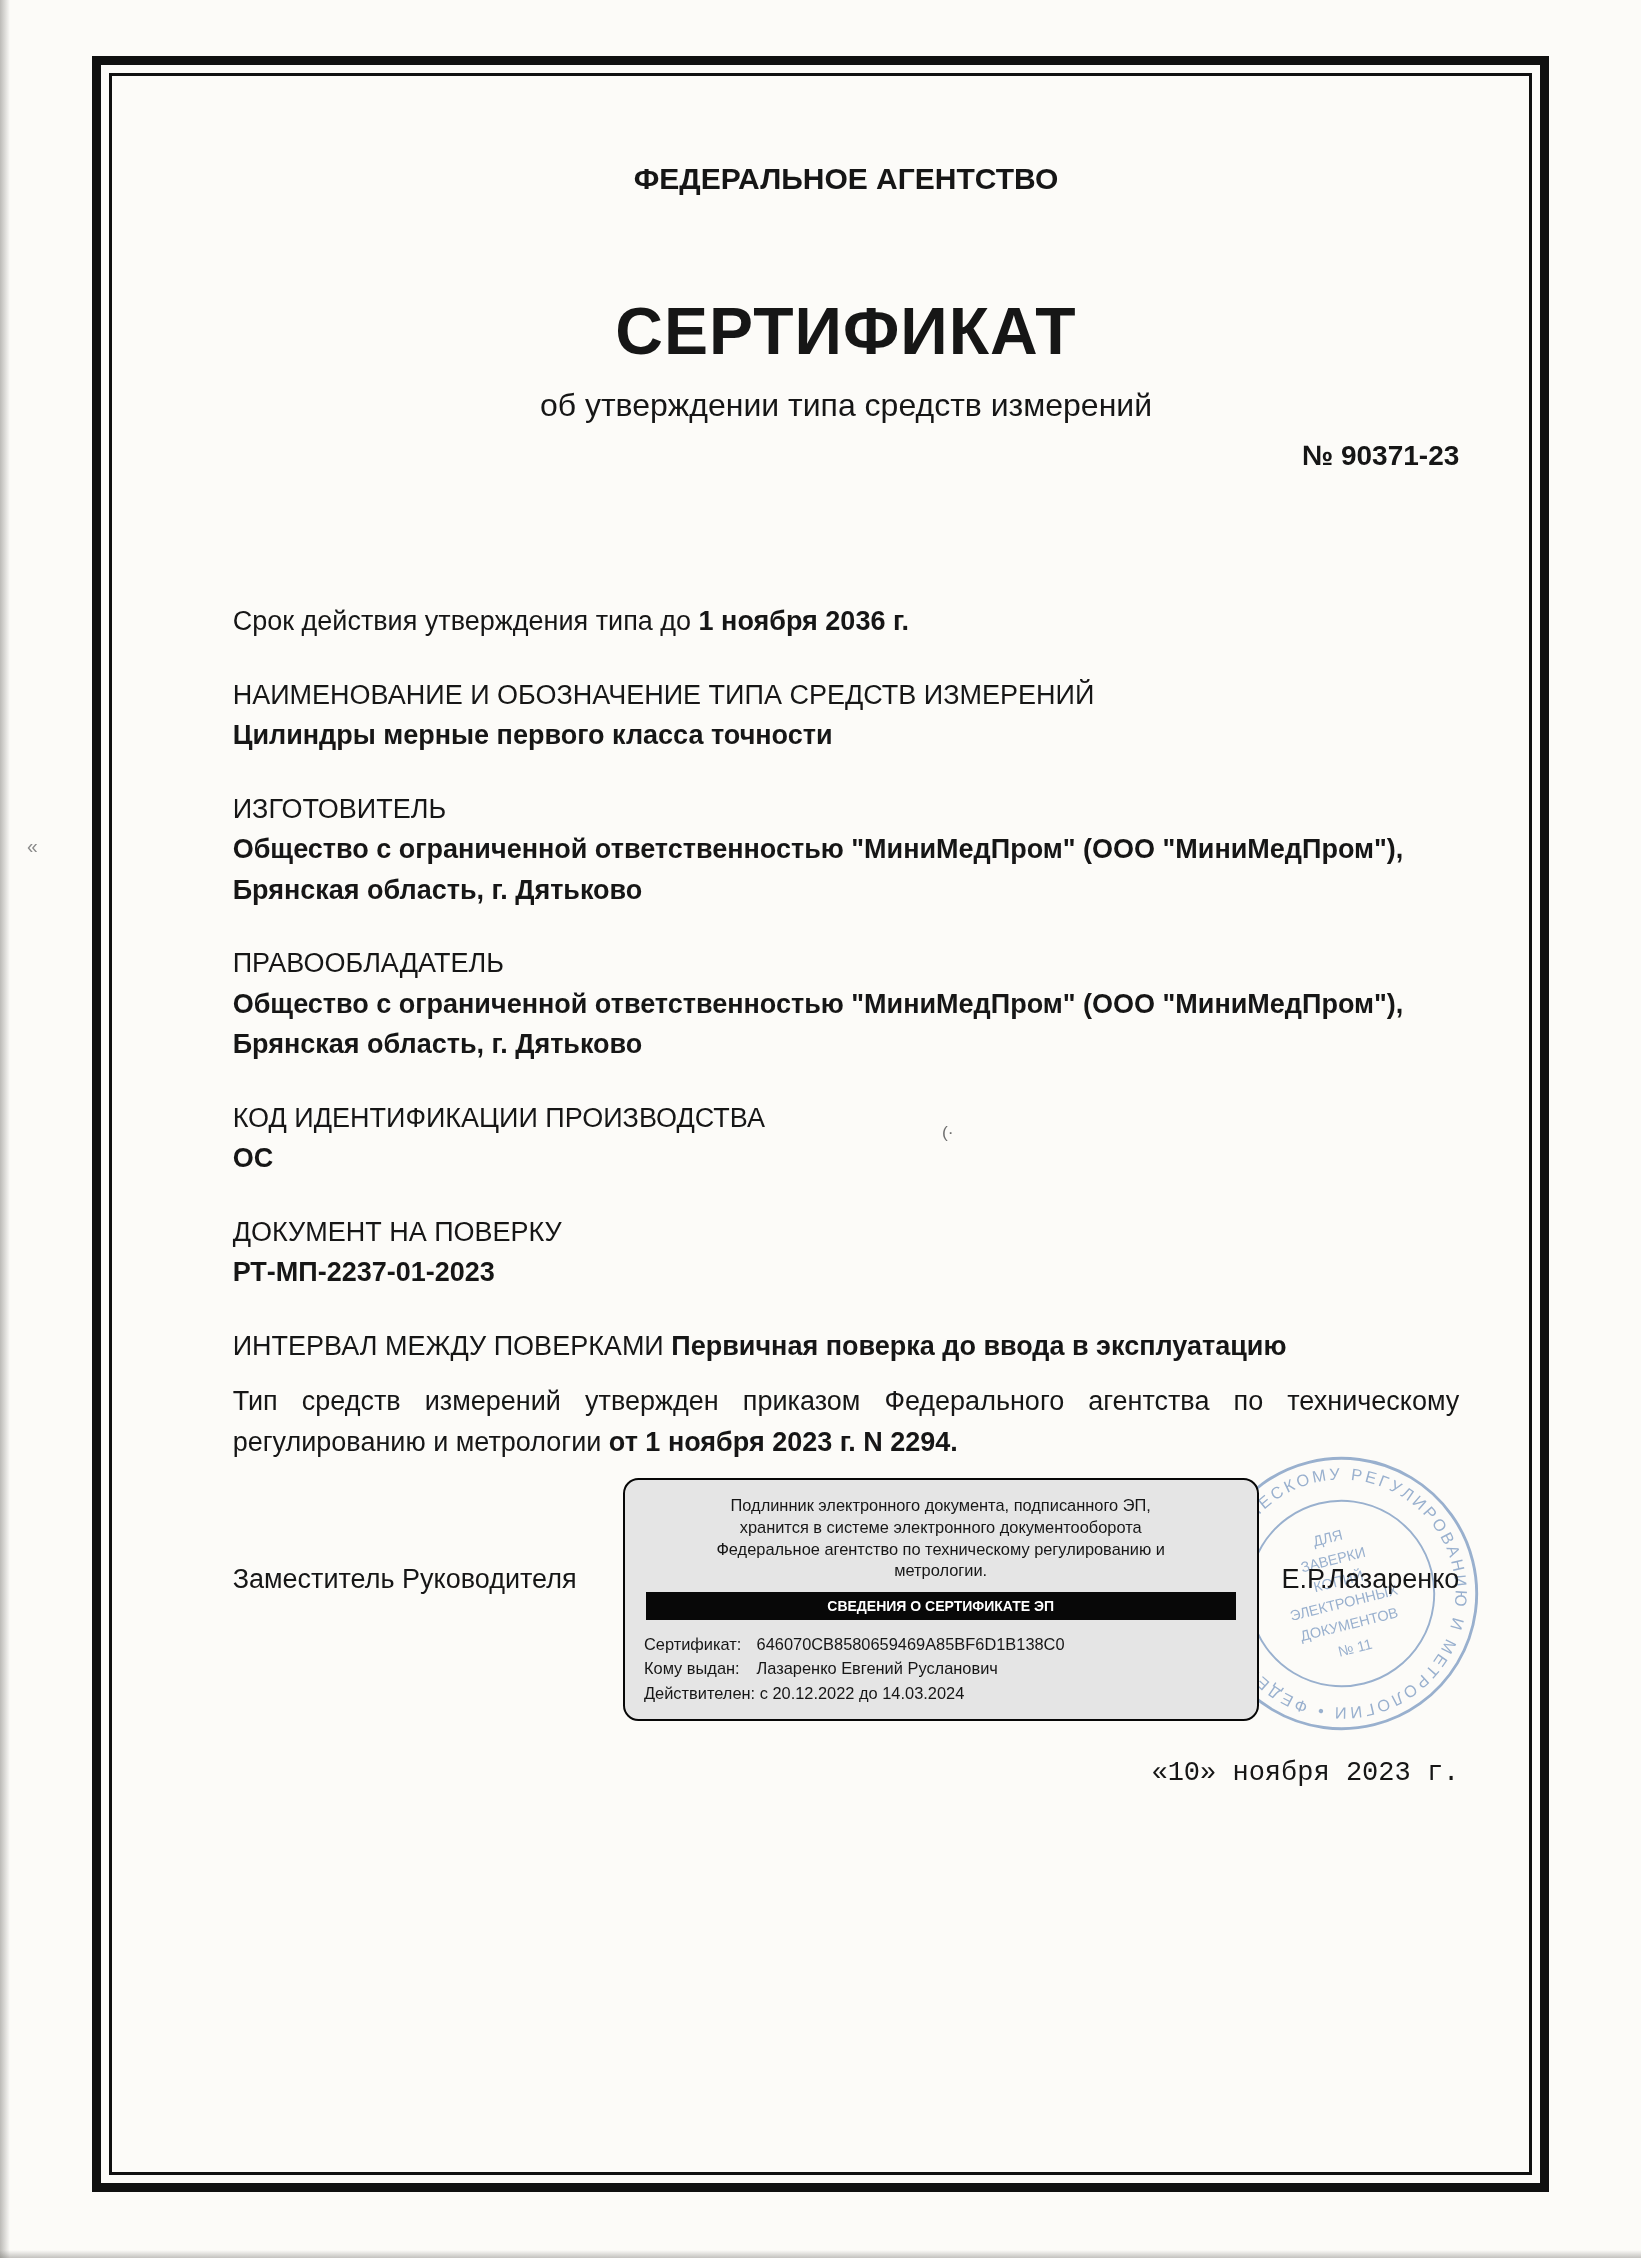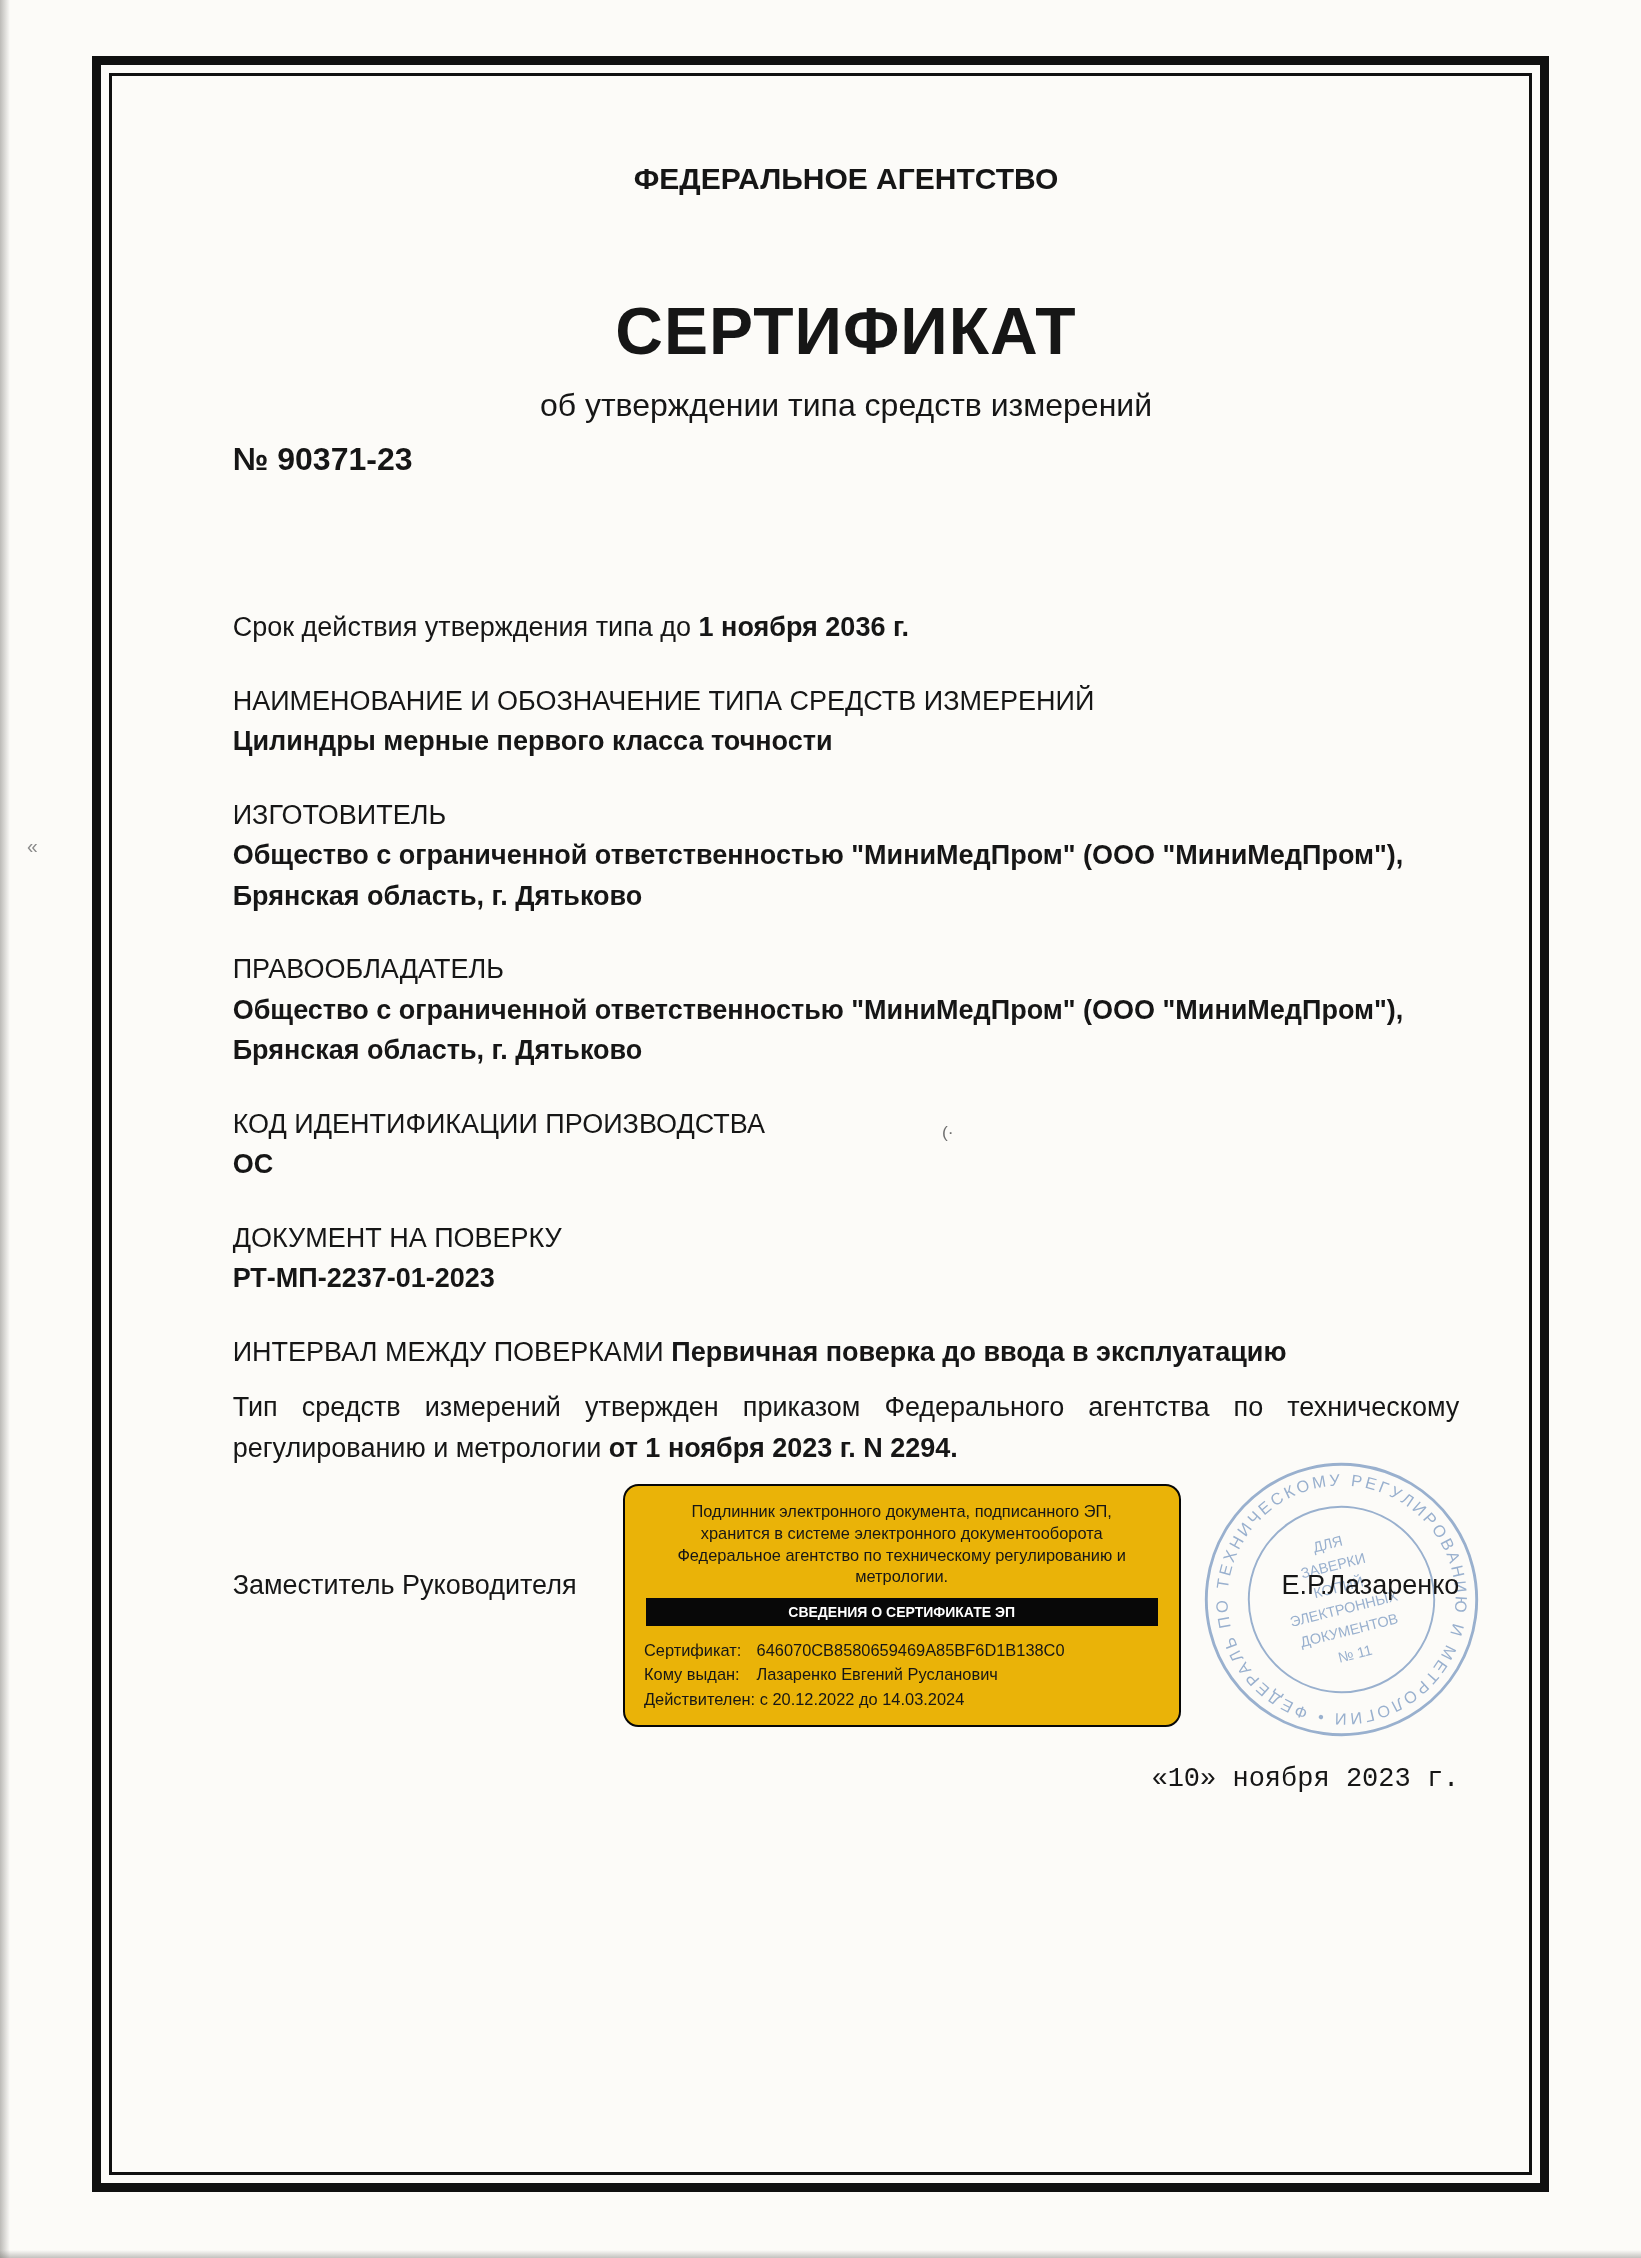--- a/index.html
+++ b/index.html
@@ -16,36 +16,36 @@
   .frame { position:absolute; left:92px; top:56px; right:92px; bottom:66px;
     border:9.7px solid #101010; }
   .frame-inner { position:absolute; inset:7.7px; border:3.9px solid #101010; }
   .content { position:absolute; inset:0; padding:82px 70px 0 121px;
     box-sizing:border-box; font-size:27px; line-height:1.5; }
 
   .agency { text-align:center; font-weight:bold; font-size:30px; line-height:1.42; }
   .title  { text-align:center; font-weight:bold; font-size:66px; line-height:1.1;
             margin-top:95px; letter-spacing:1px; }
   .subtitle { text-align:center; font-size:32px; margin-top:13.5px; }
-  .number   { text-align:left; font-size:32px; font-weight:bold; margin-top:5.8px; }
+  .number   { text-align:right; font-size:28px; font-weight:bold; margin-top:5.8px; }
 
   .validity { margin-top:124px; }
   .section  { margin-top:33px; }
   .bold { font-weight:bold; }
   .approval { margin-top:15px; text-align:justify; }
 
   .sig-row { position:relative; margin-top:15.4px; height:268px; }
   .sig-position { position:absolute; left:0; top:81px; z-index:3; }
   .sig-name { position:absolute; right:0; top:81px; z-index:3; }
 
   .stamp { position:absolute; left:954px; top:-39px; width:309px; height:309px;
     transform:rotate(-14deg); z-index:1; opacity:.62; }
 
-  .esig { position:absolute; left:390px; top:0; width:558px; box-sizing:border-box;
-    background:#eab308; border:2.9px solid #070707; border-radius:15.4px;
+  .esig { position:absolute; left:390px; top:0; width:636px; box-sizing:border-box;
+    background:#e5e5e5; border:2.9px solid #070707; border-radius:15.4px;
     padding:15.4px 19.3px 13.5px; z-index:2; font-size:16.4px; line-height:1.33; }
   .esig-head { text-align:center; }
   .esig-bar { background:#080808; color:#ffffff; font-weight:bold; text-align:center;
     font-size:14px; padding:4.8px 0; margin:9.7px 1.9px 11.6px; }
   .esig-row { line-height:1.5; }
   .esig-label { display:inline-block; min-width:108px; }
 
   .date-line { text-align:right; margin-top:7.7px;font-family:Liberation Mono, monospace; }
 
   .artifact-left { position:absolute; left:27px; top:836px; font-size:19.3px; color:#8a8a8a; }

